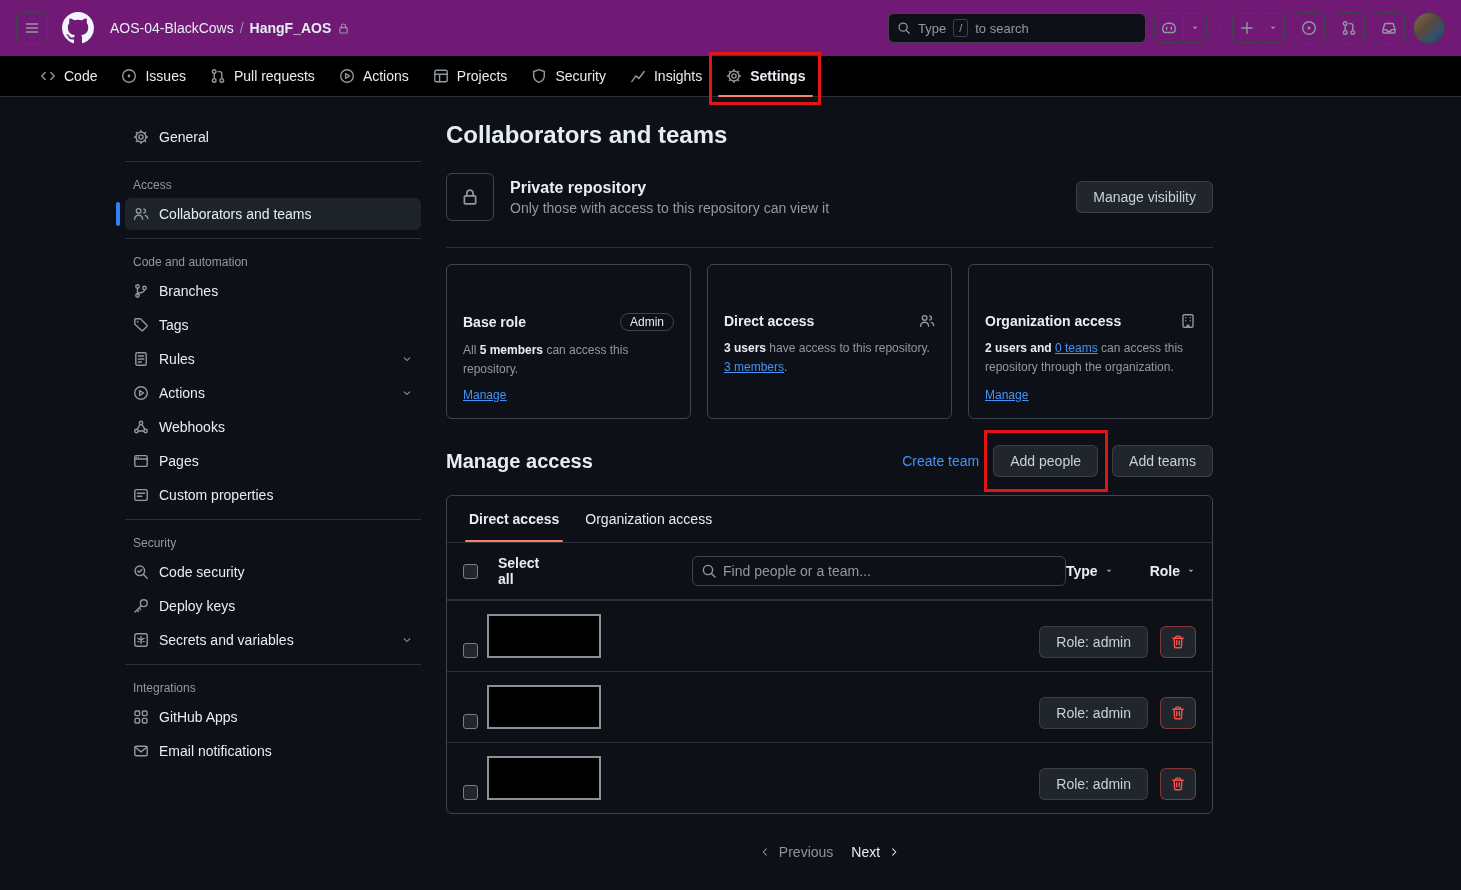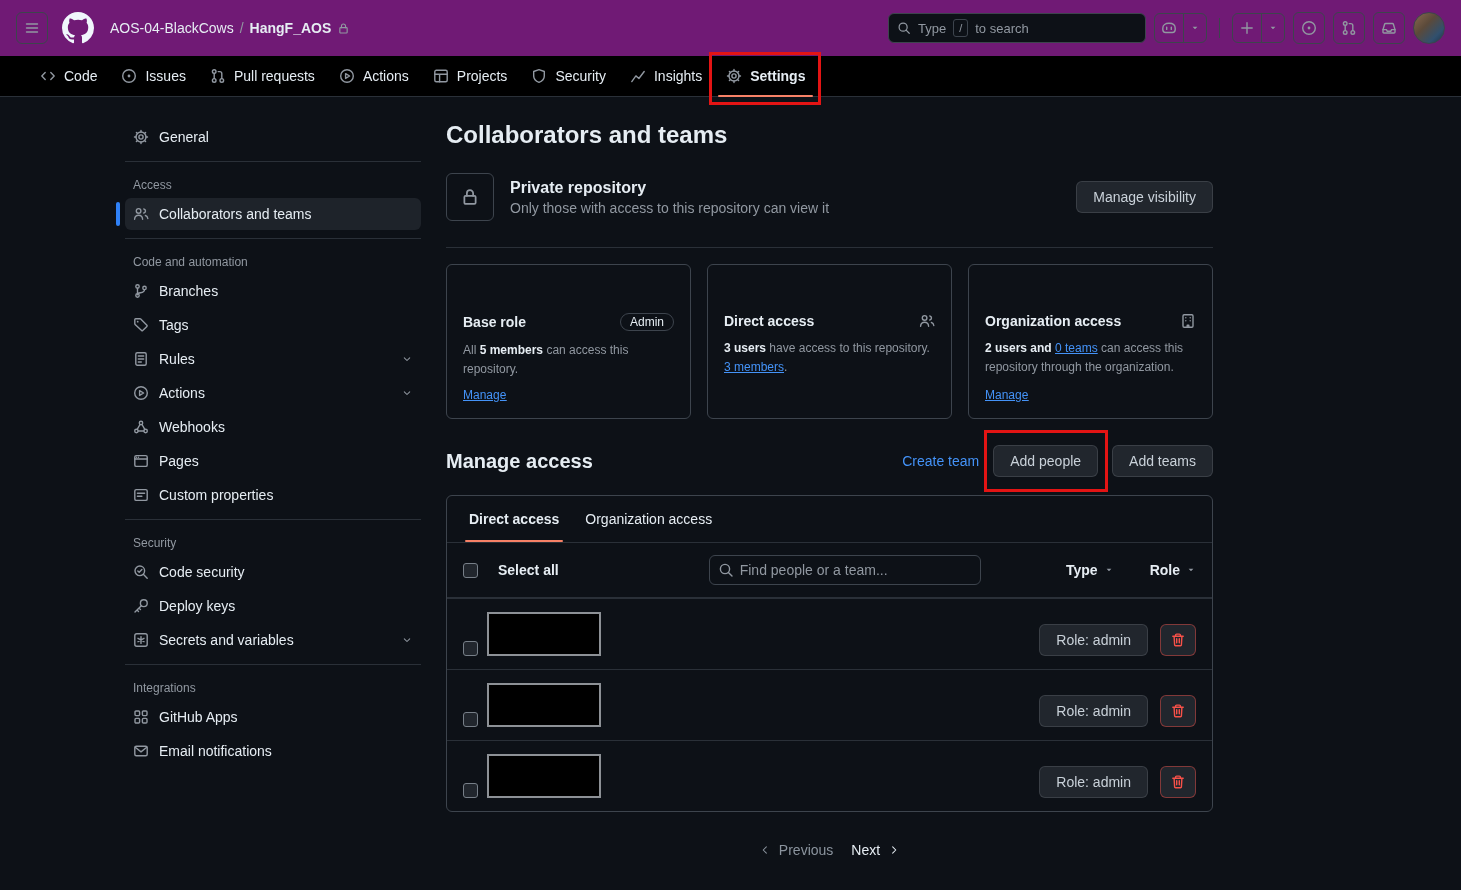--- a/index.html
+++ b/index.html
@@ -88,21 +88,21 @@
   .access-table { border:1px solid #3d444d; border-radius:6px; }
   .table-tabs { display:flex; align-items:stretch; height:47px; padding:0 12px; border-bottom:1px solid #2a3038; }
   .t-tab { position:relative; display:flex; align-items:center; padding:0 10px; margin-right:6px; font-size:14px; color:#e6edf3; cursor:pointer; }
   .t-tab.active { font-weight:600; }
   .t-tab.active::after { content:""; position:absolute; left:6px; right:6px; bottom:0; height:2px; border-radius:2px; background:#f78166; }
   .table-toolbar { display:flex; align-items:center; padding:12px 16px; border-bottom:1px solid #2a3038; }
   .cbx { appearance:none; -webkit-appearance:none; width:15px; height:15px; border:1px solid #777f88; border-radius:3px; background:#21262d; margin:0; cursor:pointer; flex:none; }
   .select-all { font-weight:600; margin-left:20px; font-size:14px; }
   .find-wrap { position:relative; margin-left:150px; }
   .find-wrap .oi { position:absolute; left:9px; top:7px; color:#9198a1; }
-  .find-input { width:272px; height:30px; background:#0d1117; border:1px solid #3d444d; border-radius:6px; color:#e6edf3; font-family:inherit; font-size:14px; padding:0 10px 0 30px; }
+  .find-input { width:374px; height:30px; background:#0d1117; border:1px solid #3d444d; border-radius:6px; color:#e6edf3; font-family:inherit; font-size:14px; padding:0 10px 0 30px; }
   .find-input::placeholder { color:#9198a1; }
   .filters { margin-left:auto; display:flex; align-items:center; gap:36px; }
   .filter { display:flex; align-items:center; gap:6px; font-weight:600; cursor:pointer; }
   .filter .caret { color:#9198a1; }
   .member-row { display:flex; align-items:flex-end; padding:13px 16px; border-top:1px solid #2a3038; }
   .member-row:first-of-type { border-top:0; }
   .redacted { width:114px; height:44px; background:#000; border:2px solid #8d9196; margin-left:9px; }
   .row-actions { margin-left:auto; display:flex; align-items:center; gap:12px; }
   .btn-danger { width:36px; height:32px; padding:0; background:#21262d; border:1px solid rgba(248,81,73,0.45); border-radius:6px; color:#f85149; display:flex; align-items:center; justify-content:center; cursor:pointer; }
 

